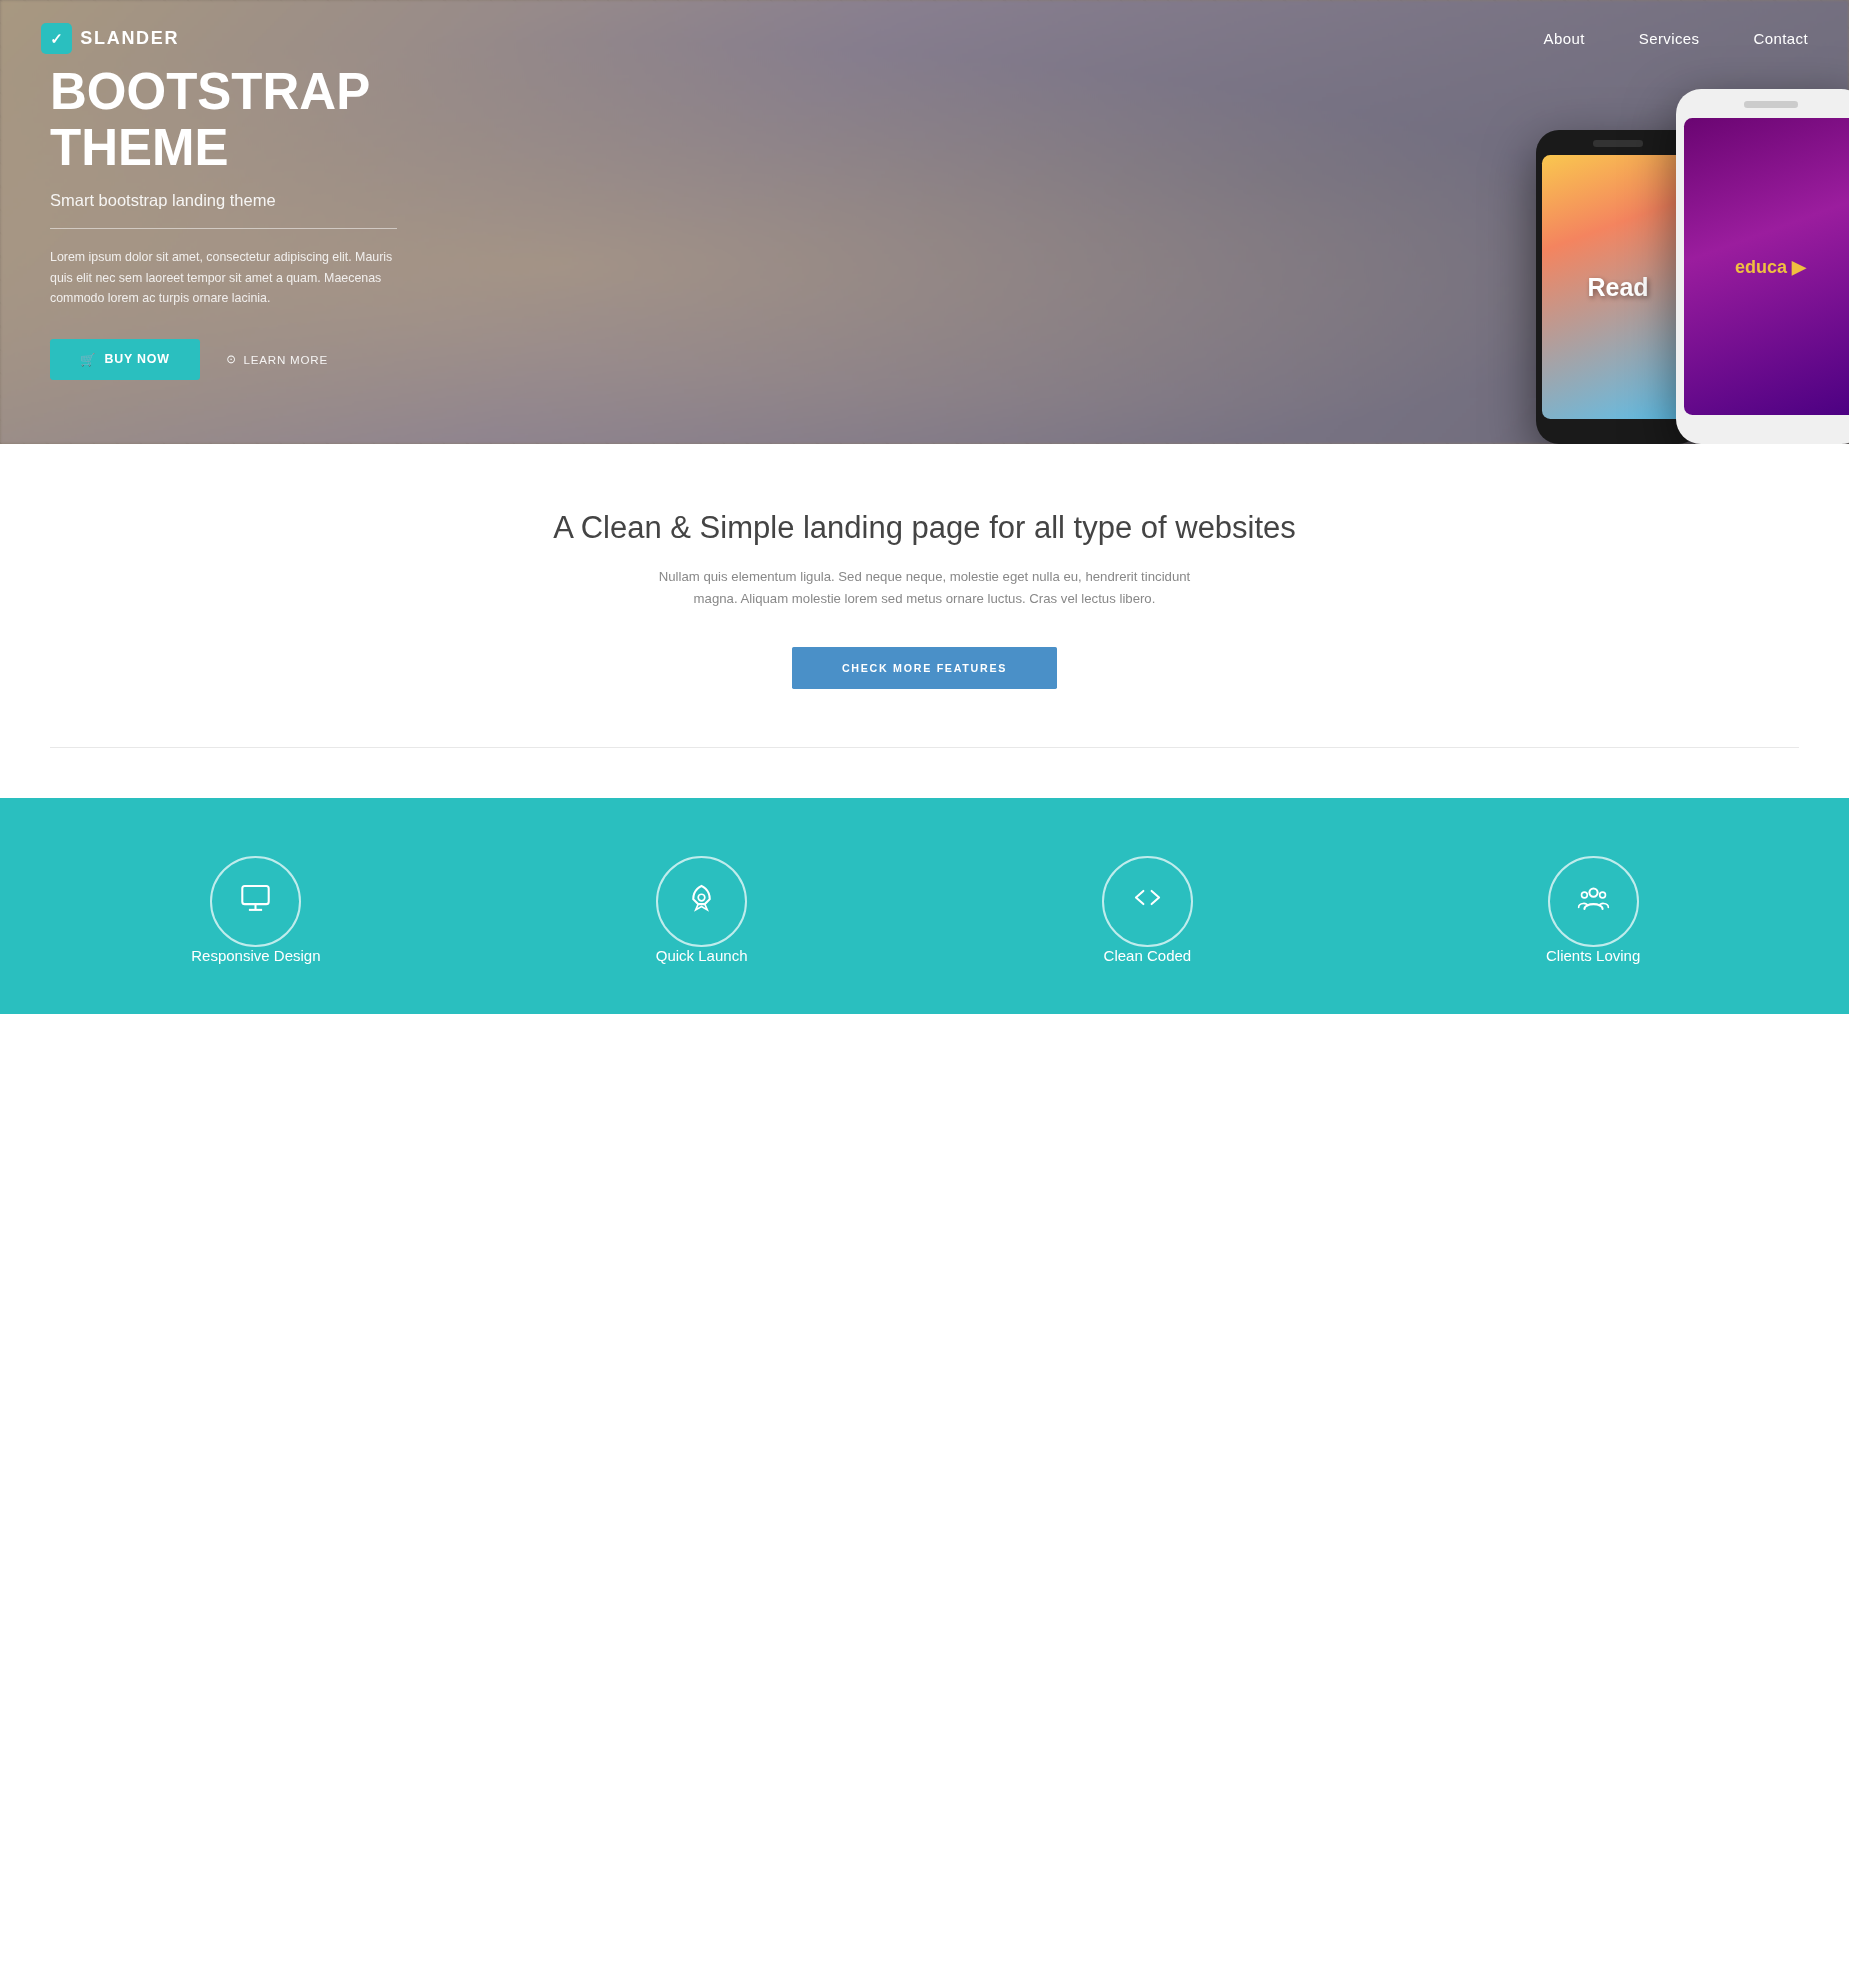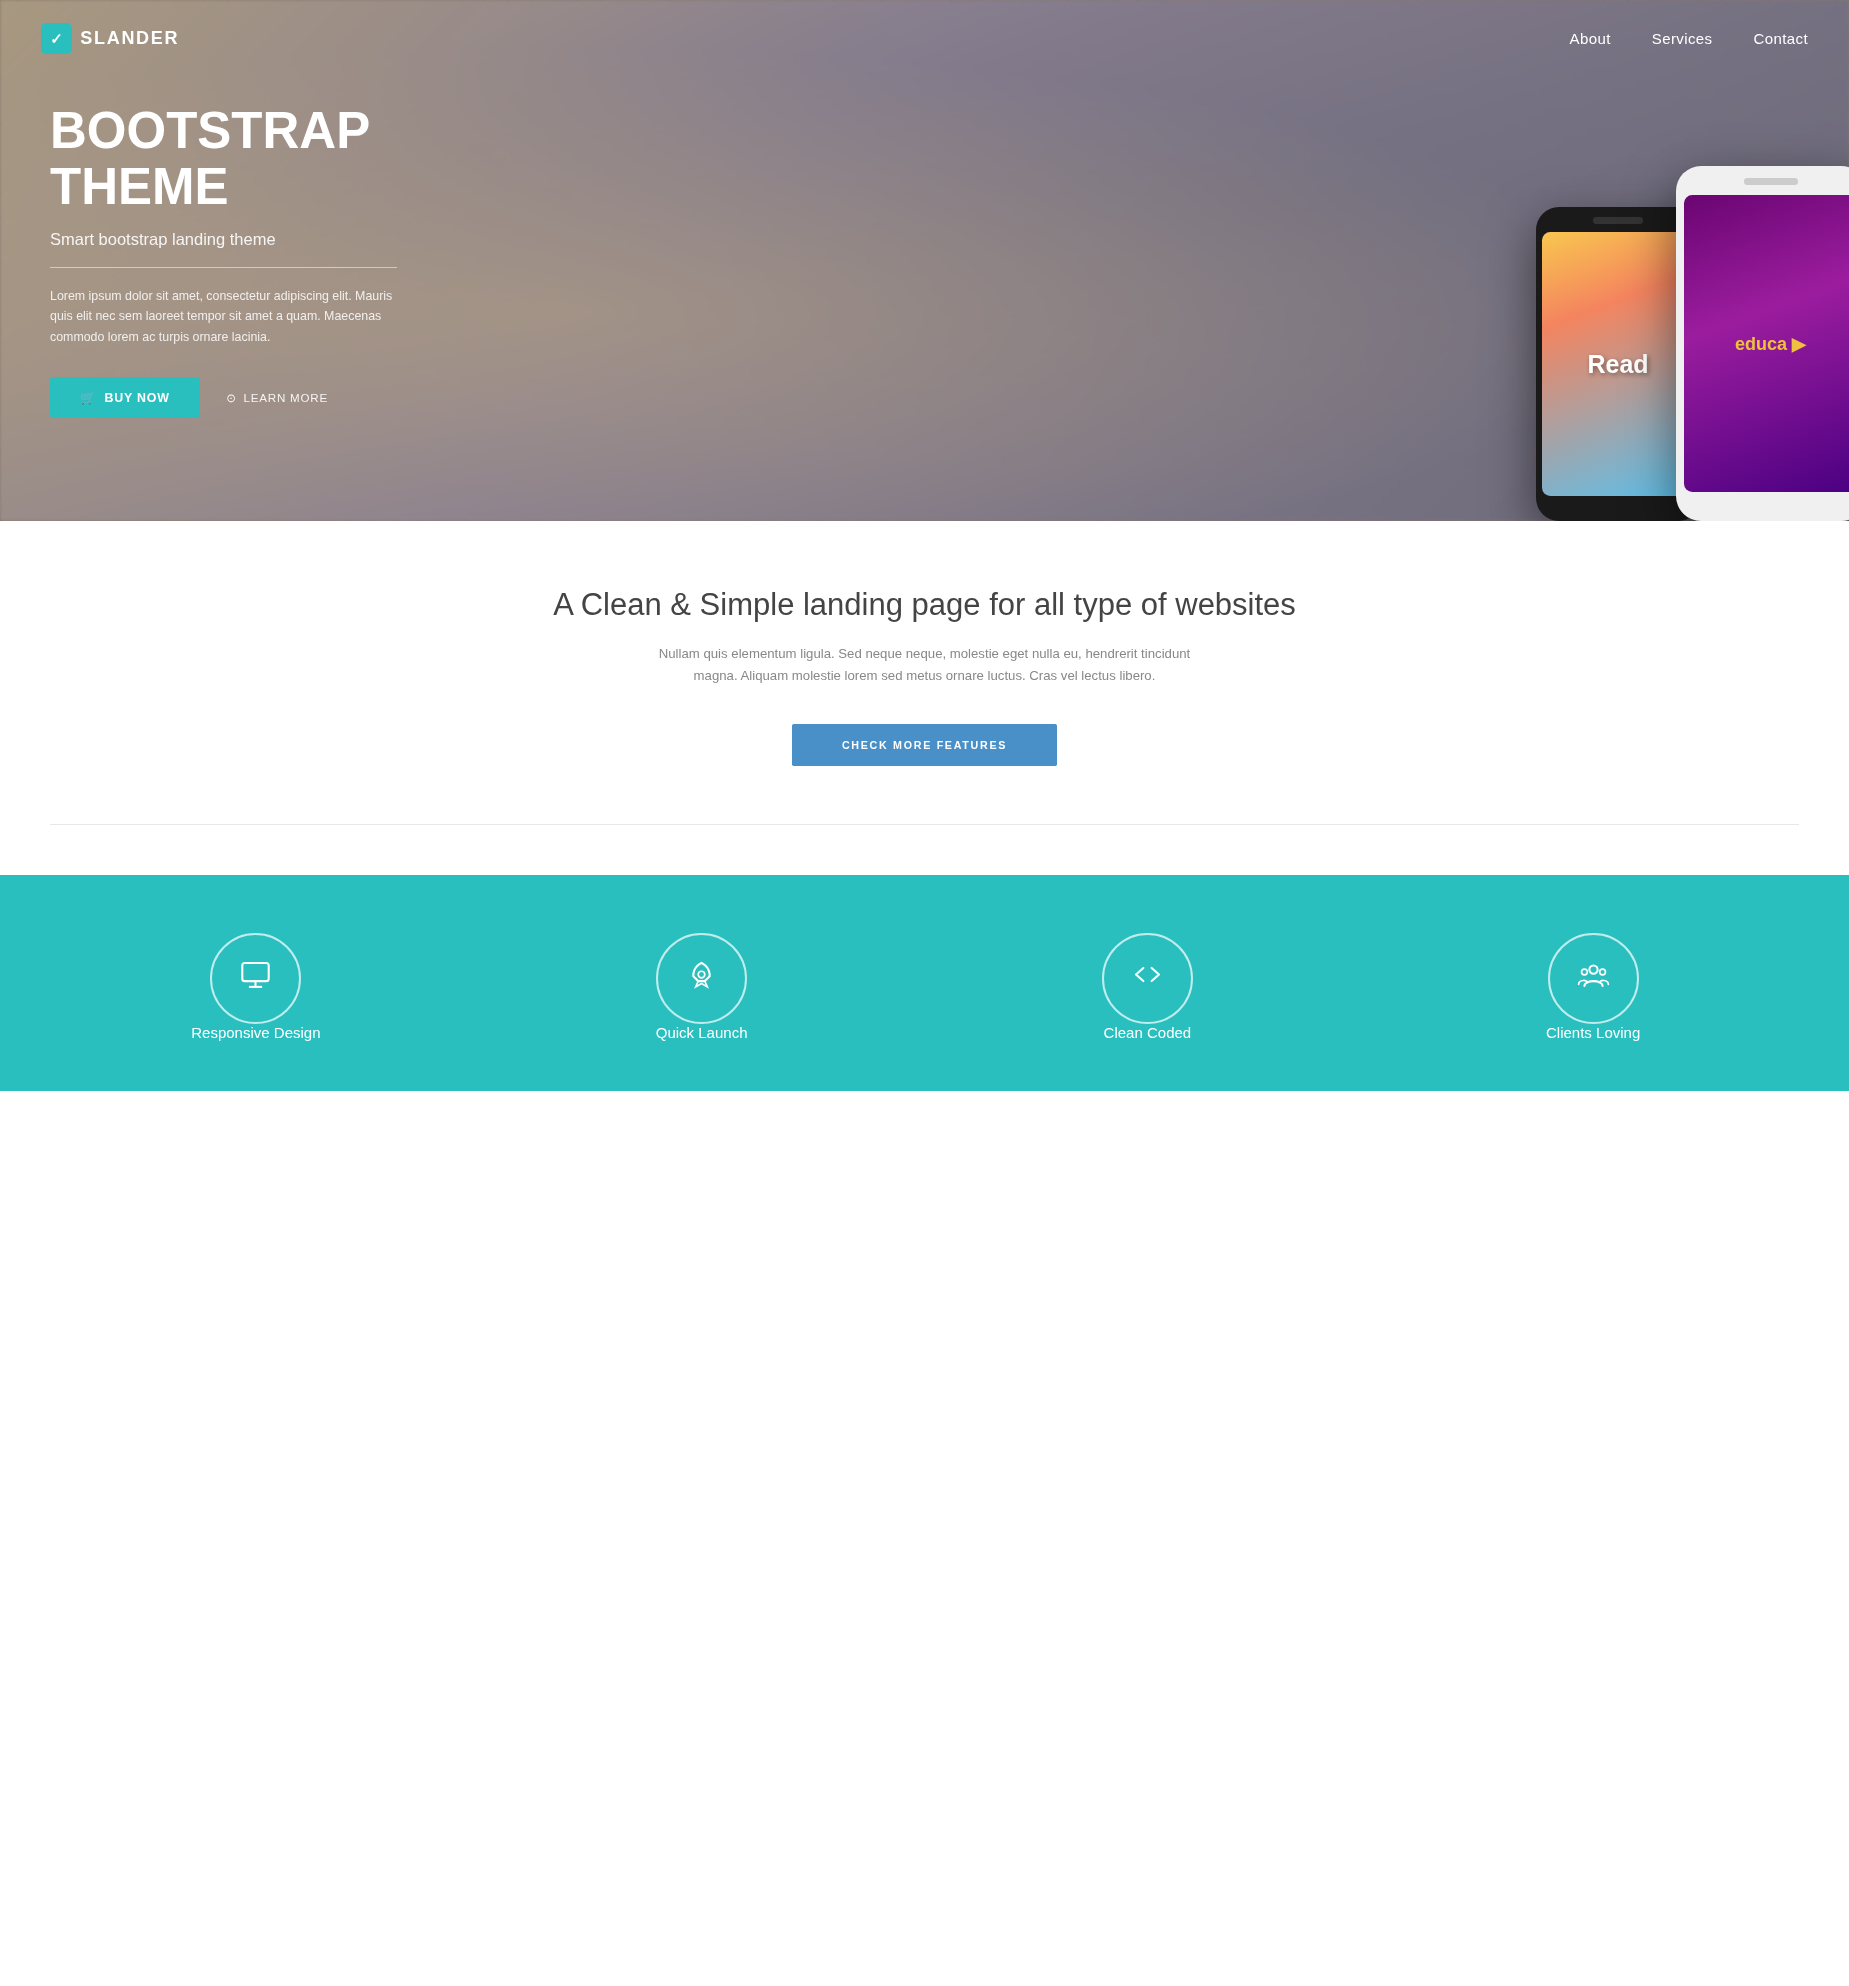--- a/index.html
+++ b/index.html
@@ -30,36 +30,36 @@
       font-weight: bold;
     }
     .logo-text {
       color: white;
       font-size: 18px;
       font-weight: 600;
       letter-spacing: 1.7px;
     }
     .nav-links {
       display: flex;
-      gap: 41px;
+      gap: 54px;
       list-style: none;
     }
     .nav-links a {
       color: white;
       text-decoration: none;
       font-size: 15px;
       font-weight: 400;
       letter-spacing: 0.4px;
     }
 
     
     .hero {
       position: relative;
       width: 100%;
-      height: 521px;
+      height: 444px;
       background: linear-gradient(rgba(80,70,60,0.55), rgba(80,70,60,0.55)),
         repeating-linear-gradient(
           45deg,
           #b8a898 0px, #b8a898 1.7px,
           #c9b9a8 1.7px, #c9b9a8 16.5px
         );
       overflow: hidden;
       display: flex;
       align-items: center;
     }

